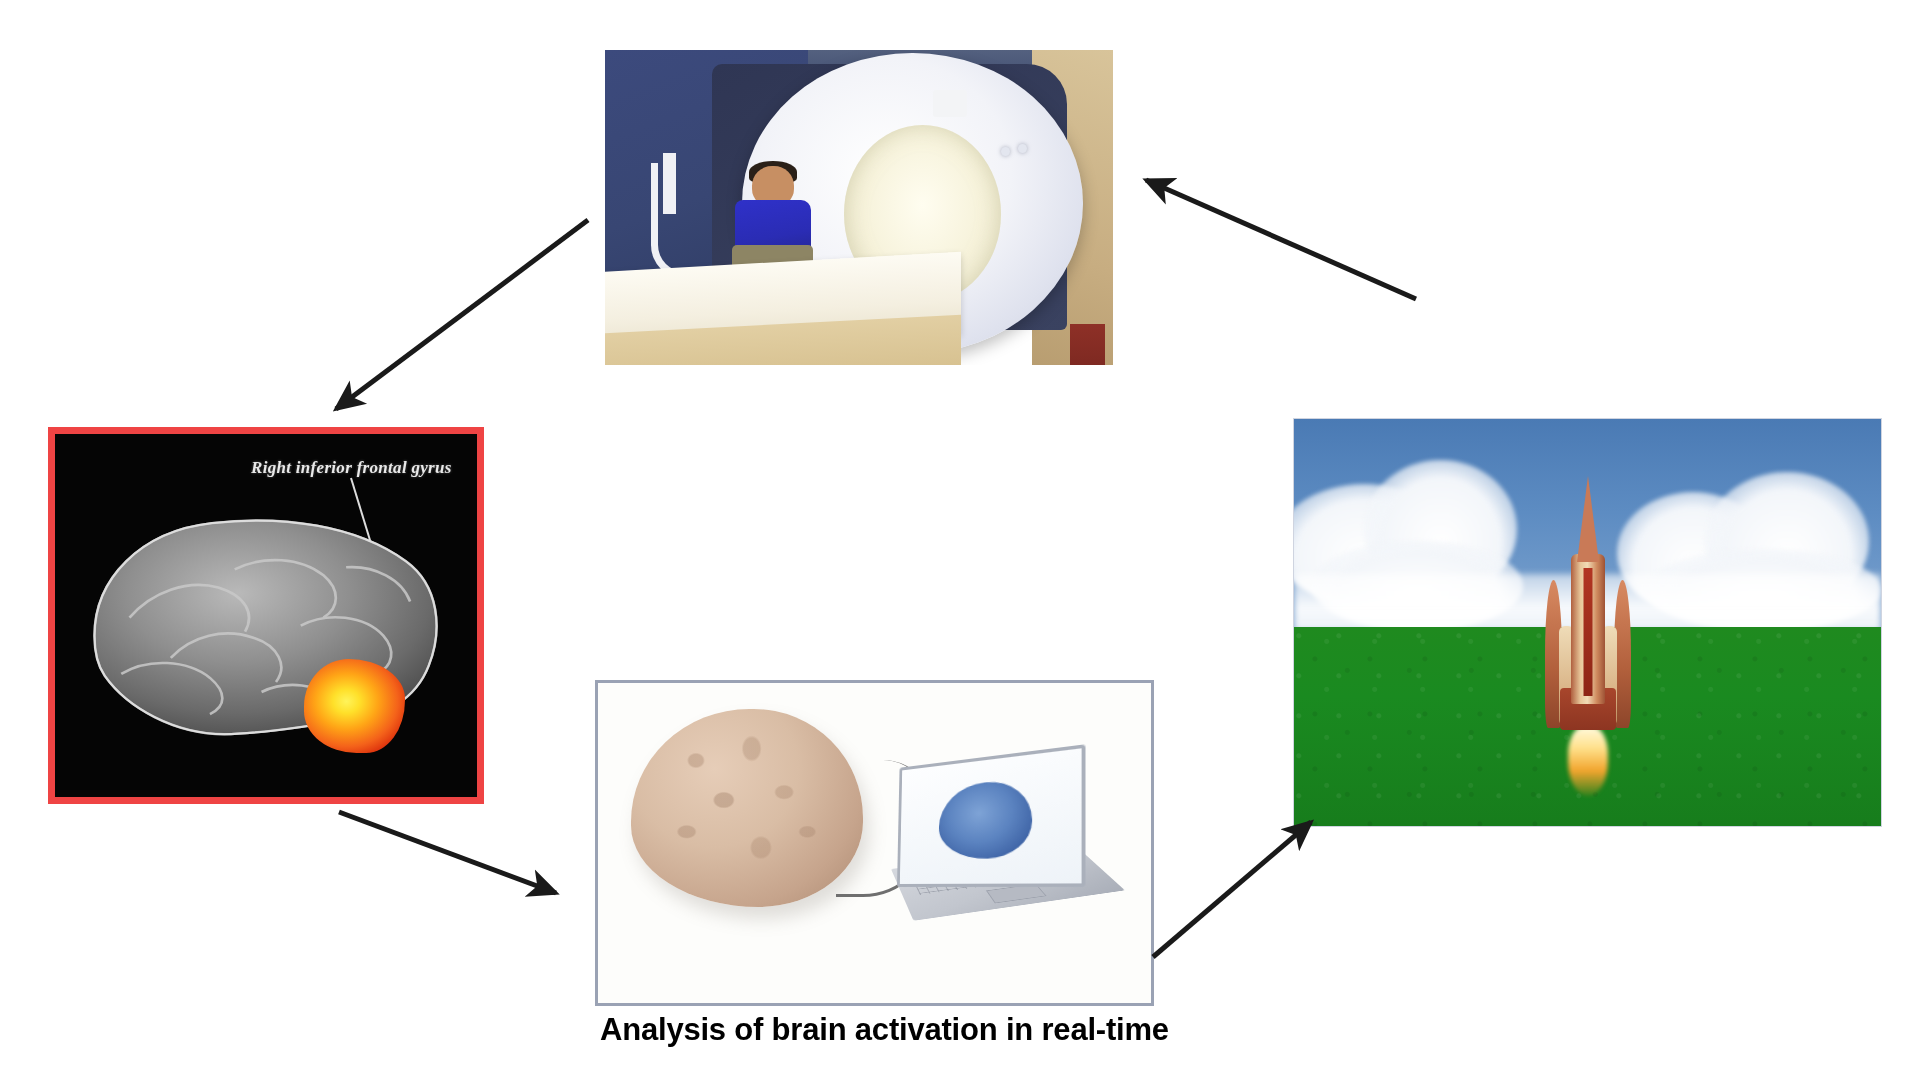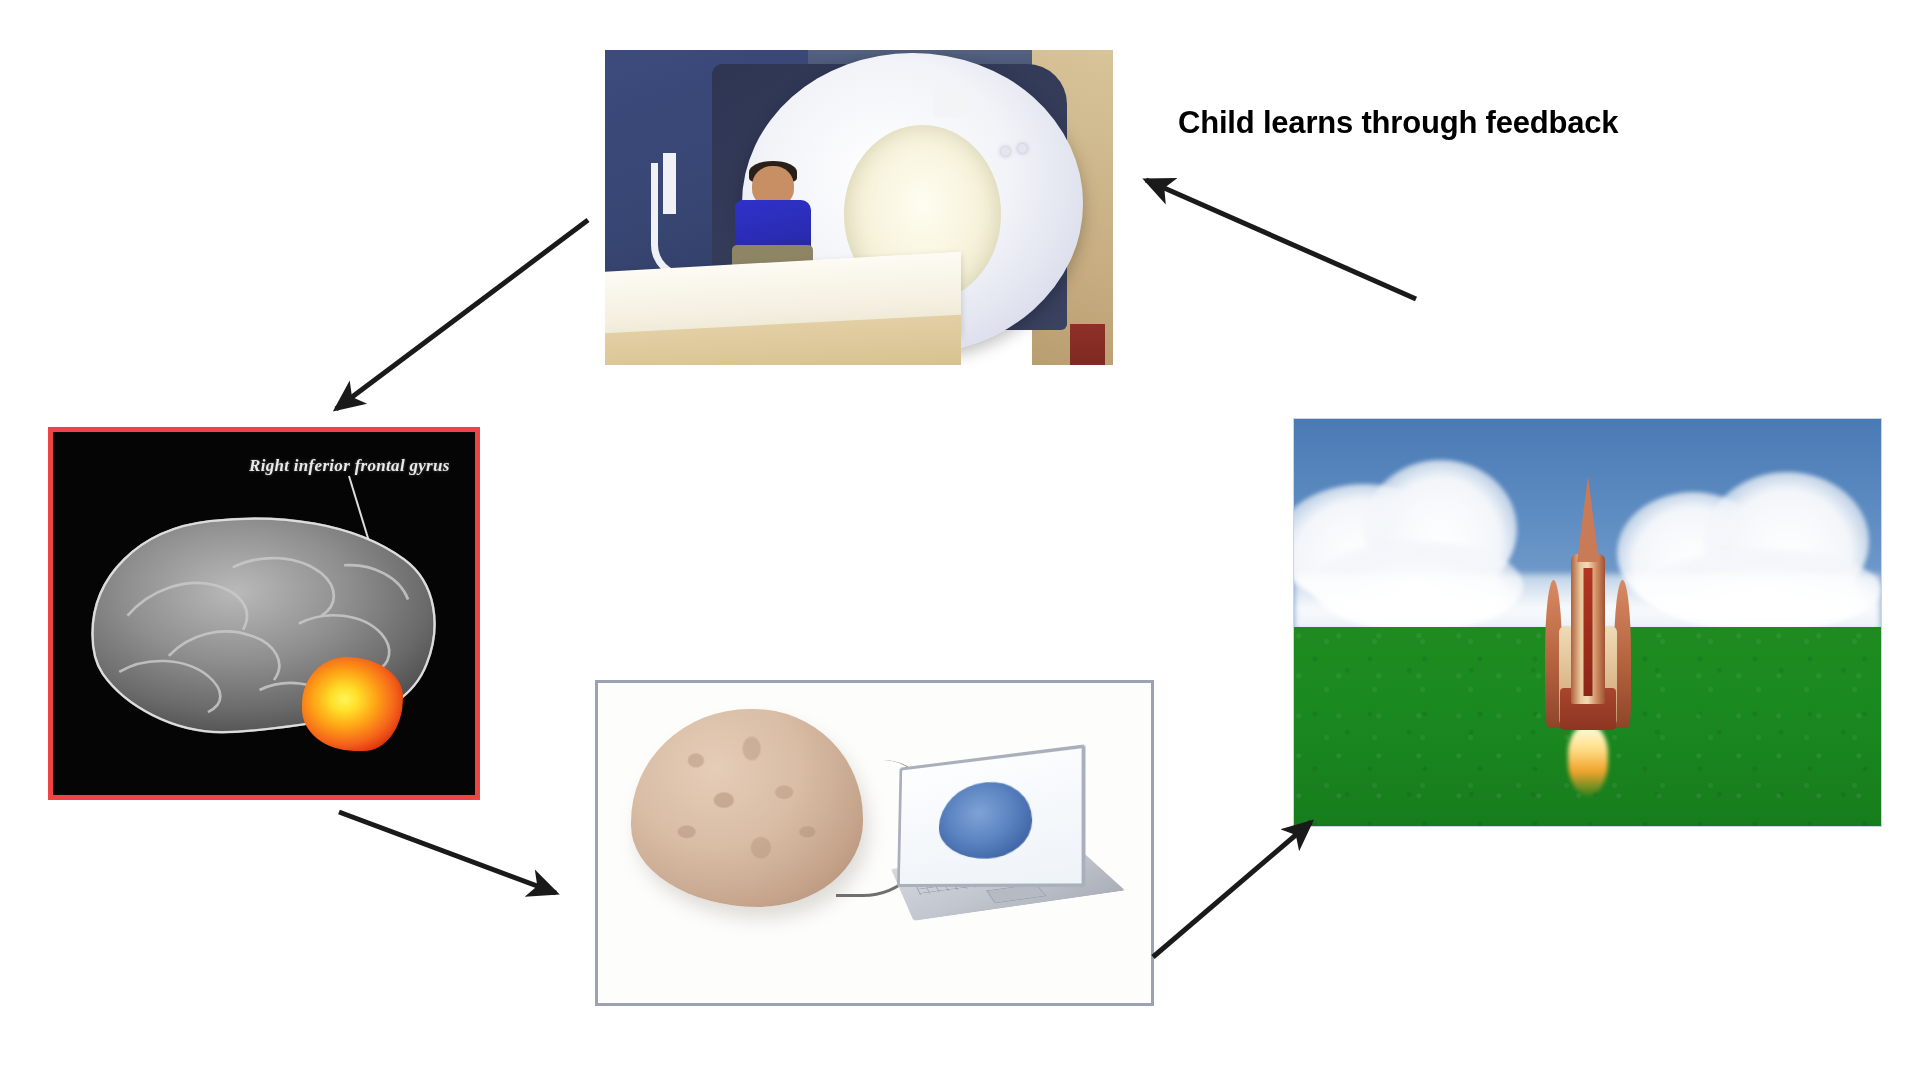--- a/index.html
+++ b/index.html
@@ -133,21 +133,21 @@
   }
   .mri-floor {
     position: absolute; left: 0; bottom: 0; width: 100%; height: 8%;
     background: #ffffff;
   }
 
   
   #brain-panel {
     left: 48px; top: 427px; width: 422px; height: 363px;
     background: #050505;
-    border: 5px solid #ef4444;
+    border: 7px solid #ef4444;
   }
   .brain-label {
     position: absolute; right: 6%; top: 6.5%;
     color: #e9e9e9;
     font-family: "Liberation Serif", serif;
     font-style: italic; font-weight: bold;
     font-size: 17px;
     letter-spacing: 0.3px;
     text-shadow: 0 0 3px rgba(255,255,255,0.35);
   }
@@ -431,17 +431,17 @@
         <path d="M0,0.6 L6.4,3.5 L0,6.4 L1.6,3.5 Z" fill="#1a1a1a"></path>
       </marker>
     </defs>
     <line x1="588" y1="220" x2="336" y2="409" stroke="#1a1a1a" stroke-width="5" marker-end="url(#ah)"></line>
     <line x1="1416" y1="299" x2="1146" y2="180" stroke="#1a1a1a" stroke-width="5" marker-end="url(#ah)"></line>
     <line x1="339" y1="812" x2="556" y2="893" stroke="#1a1a1a" stroke-width="5" marker-end="url(#ah)"></line>
     <line x1="1153" y1="957" x2="1311" y2="822" stroke="#1a1a1a" stroke-width="5" marker-end="url(#ah)"></line>
   </svg>
 
 
-  <div class="caption" style="left:1178px; top:101px;">Child learns through feedback</div>
-
-
+
+
+  <div class="caption" style="left:600px; top:1008px;">Analysis of brain activation in real-time</div>
 
 </div>
 
 </body></html>

